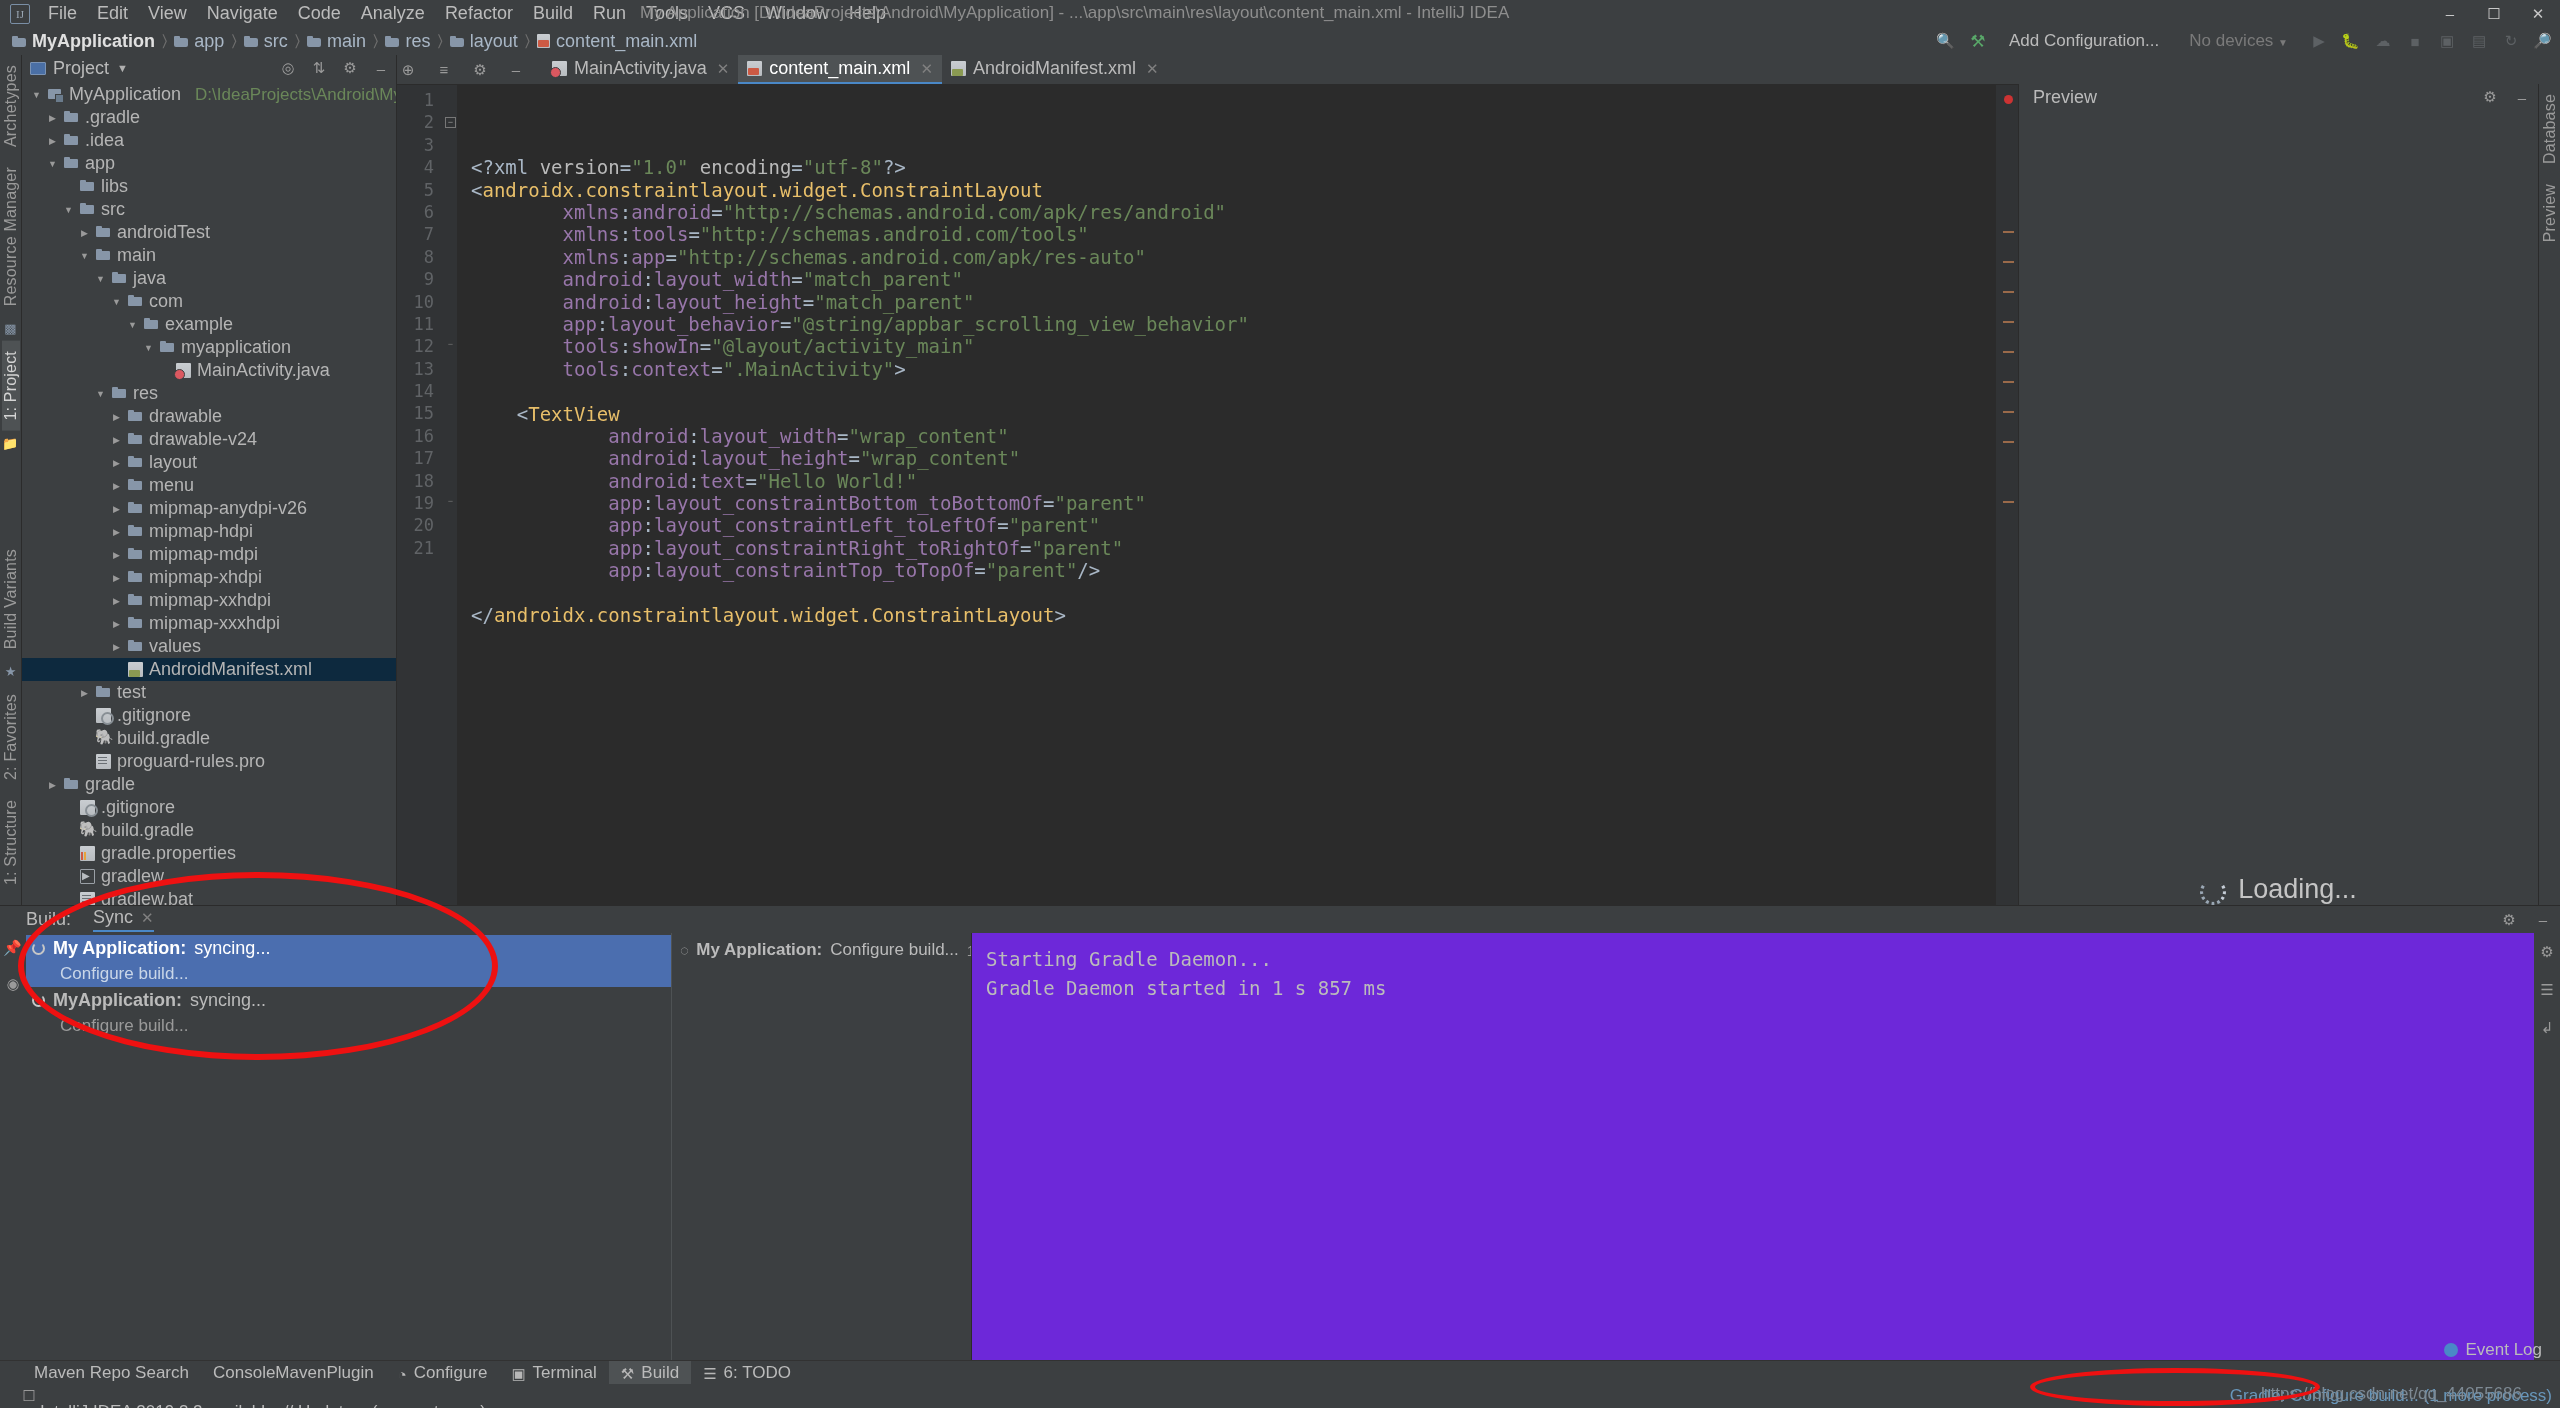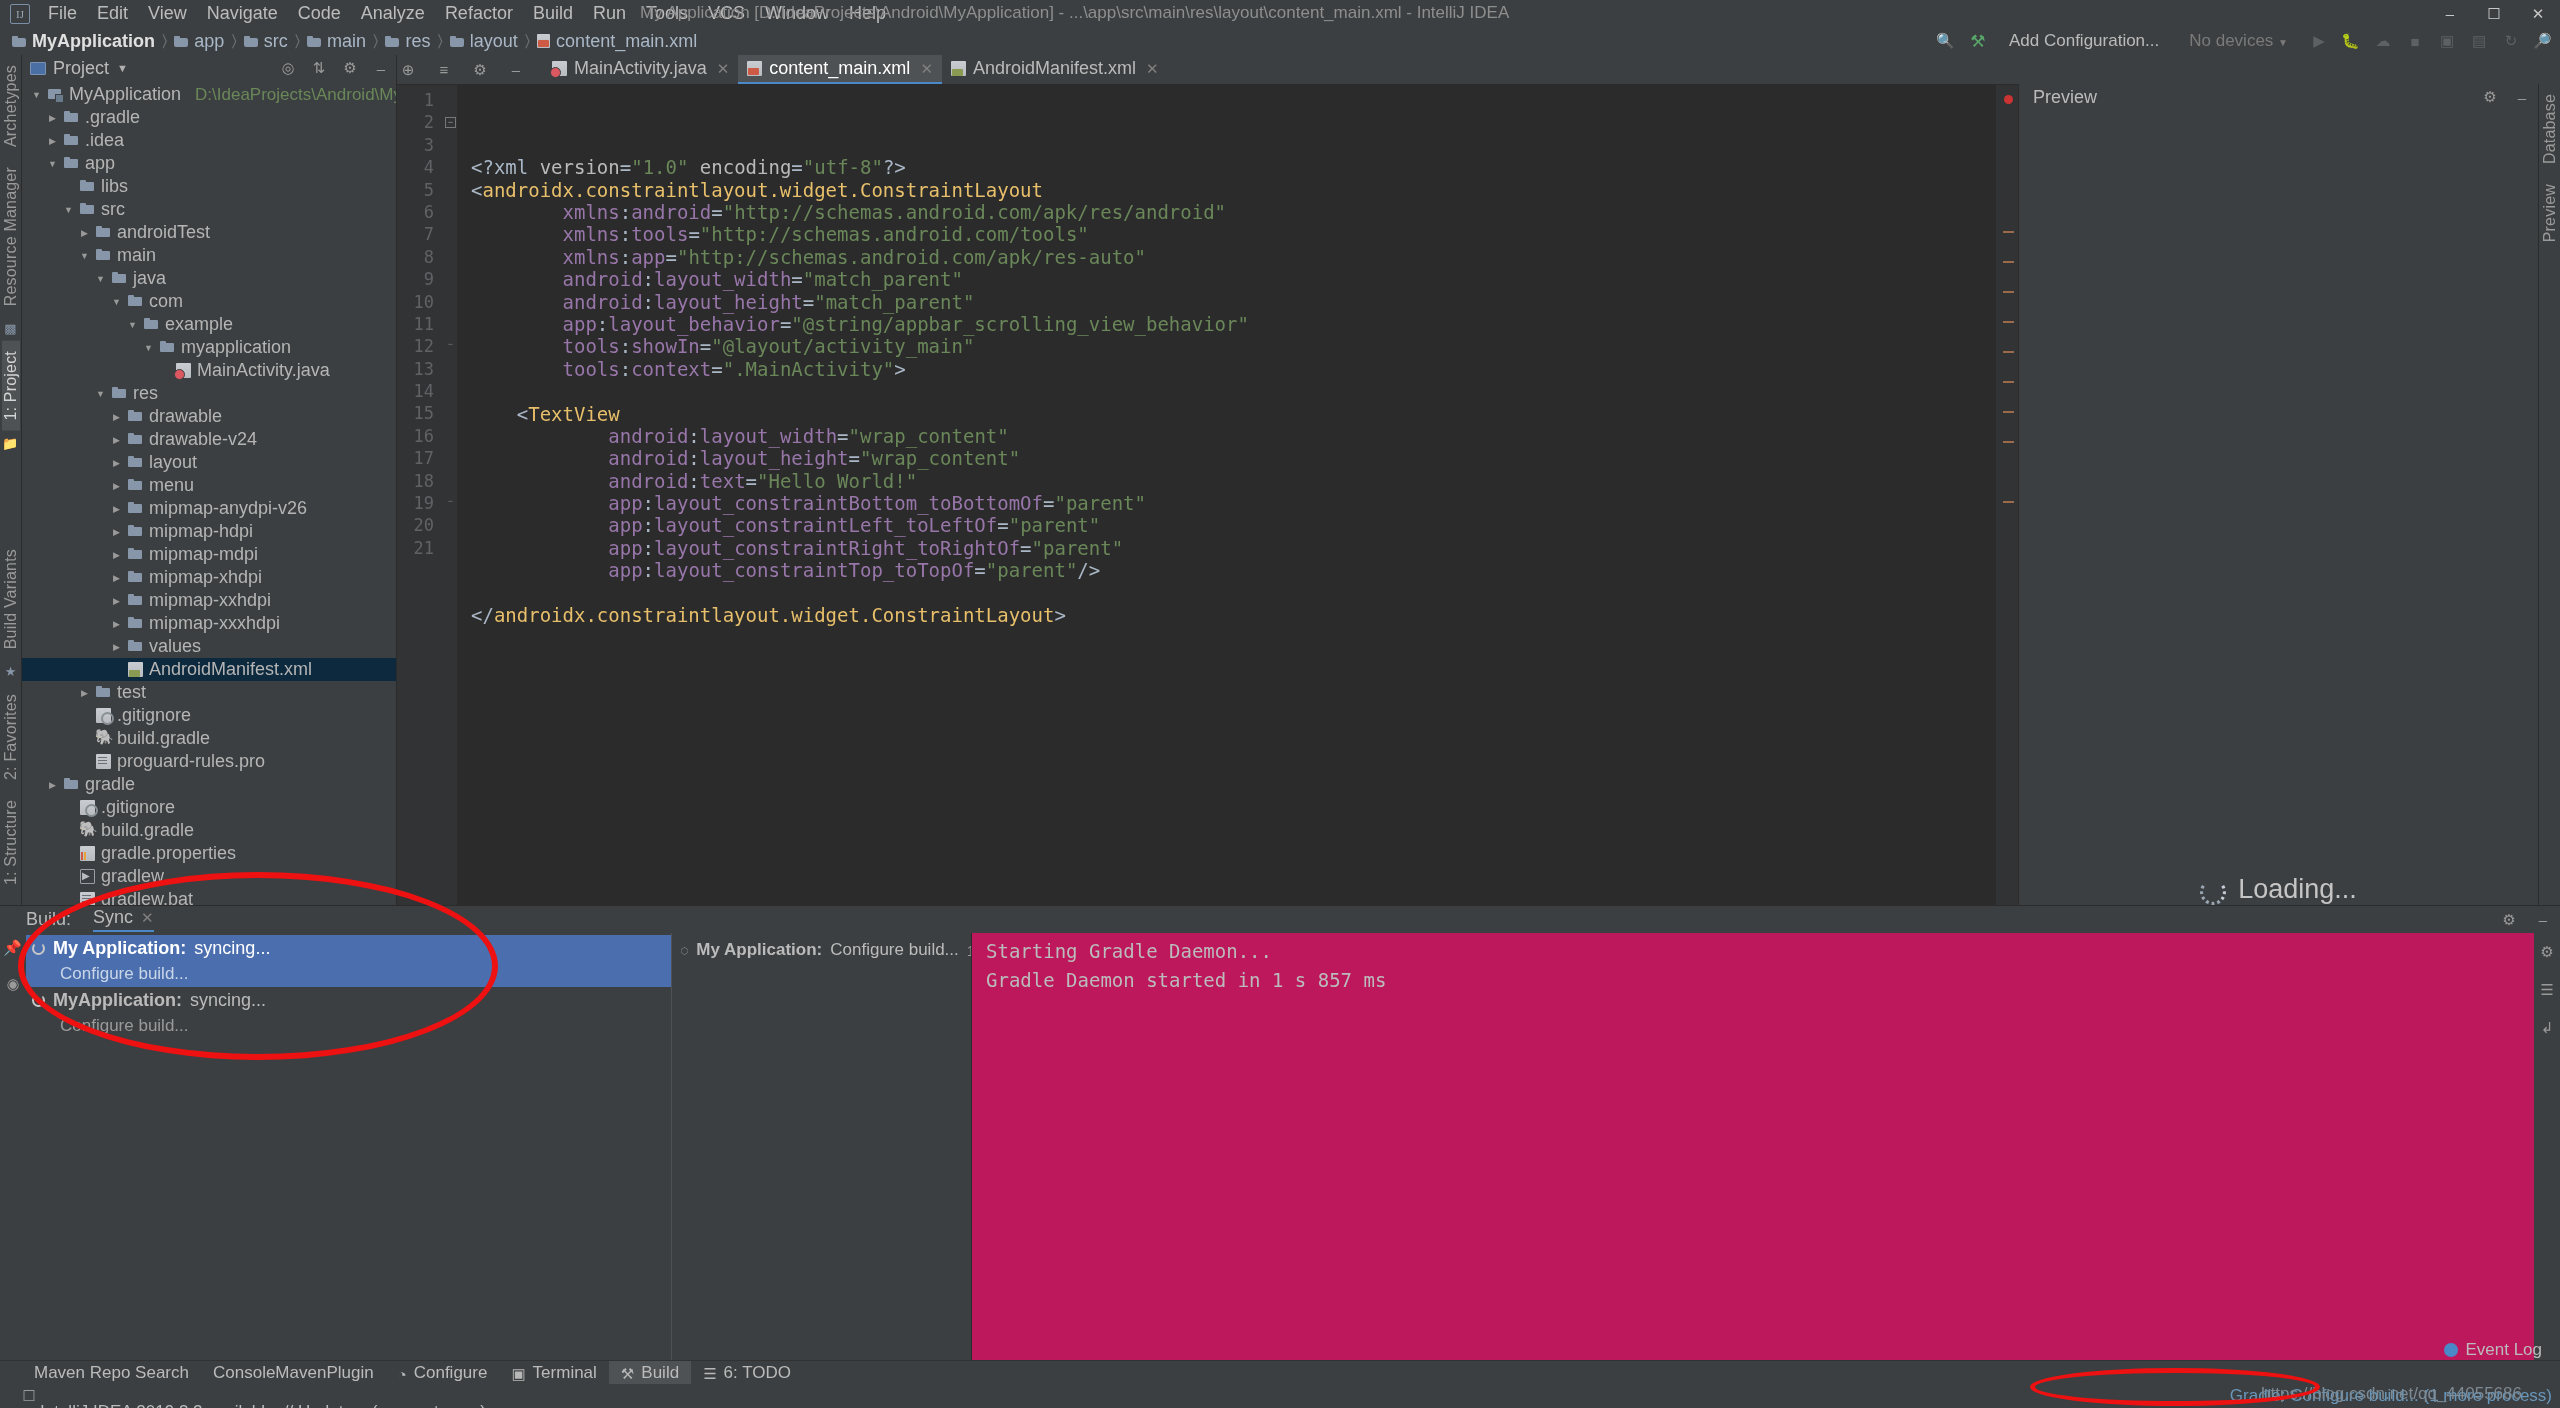--- a/index.html
+++ b/index.html
@@ -144,22 +144,22 @@
   .build-tree { width:645px; flex:0 0 645px; padding-top:2px; }
   .brow { height:26px; display:flex; align-items:center; padding-left:6px; font-size:18px; white-space:nowrap; gap:8px; }
   .brow.sel { background:#4b6eaf; color:#ffffff; }
   .brow .sub { color:#9a9a9a; padding-left:28px; font-size:17px; }
   .brow.sel .sub { color:#c9d6e8; }
   .spin-s { width:13px; height:13px; border-radius:50%; border:2px solid #c7c7c7; border-top-color:transparent; flex:0 0 13px;}
   .bold { font-weight:bold; }
   .build-mid { width:300px; flex:0 0 300px; border-left:1px solid #4e5254; padding-top:4px; }
   .mrow { height:26px; display:flex; align-items:center; font-size:17px; padding-left:8px; gap:8px; white-space:nowrap;}
   .mrow .time { margin-left:auto; margin-right:14px; font-size:15px; color:#9a9a9a; }
-  .build-log { flex:1 1 auto; background:#be185d; font-family:"DejaVu Sans Mono", monospace; font-size:19px;
-               color:#bbbbbb; padding:4px 0 0 14px; line-height:29px; min-width:0; overflow:hidden; border-left:1px solid #2b2b2b;}
+  .build-log { flex:1 1 auto; background:#6d28d9; font-family:"DejaVu Sans Mono", monospace; font-size:19px;
+               color:#bbbbbb; padding:12px 0 0 14px; line-height:29px; min-width:0; overflow:hidden; border-left:1px solid #2b2b2b;}
   .build-right-rail { width:26px; flex:0 0 26px; background:#3c3f41; display:flex; flex-direction:column;
                       align-items:center; padding-top:8px; gap:16px; }
 
   
   .bottombar { height:24px; flex:0 0 24px; background:#3c3f41; display:flex; align-items:center;
                padding-left:22px; gap:0px; border-top:1px solid #323232; }
   .bb-item { font-size:17px; color:#bbbbbb; padding:2px 12px; display:flex; align-items:flex-end; gap:7px; white-space:nowrap; }
   .bb-item.active { background:#4e5254; }
   .statusbar { height:24px; flex:0 0 24px; background:#3c3f41; display:flex; align-items:center;
                padding-left:18px; position:relative; }

